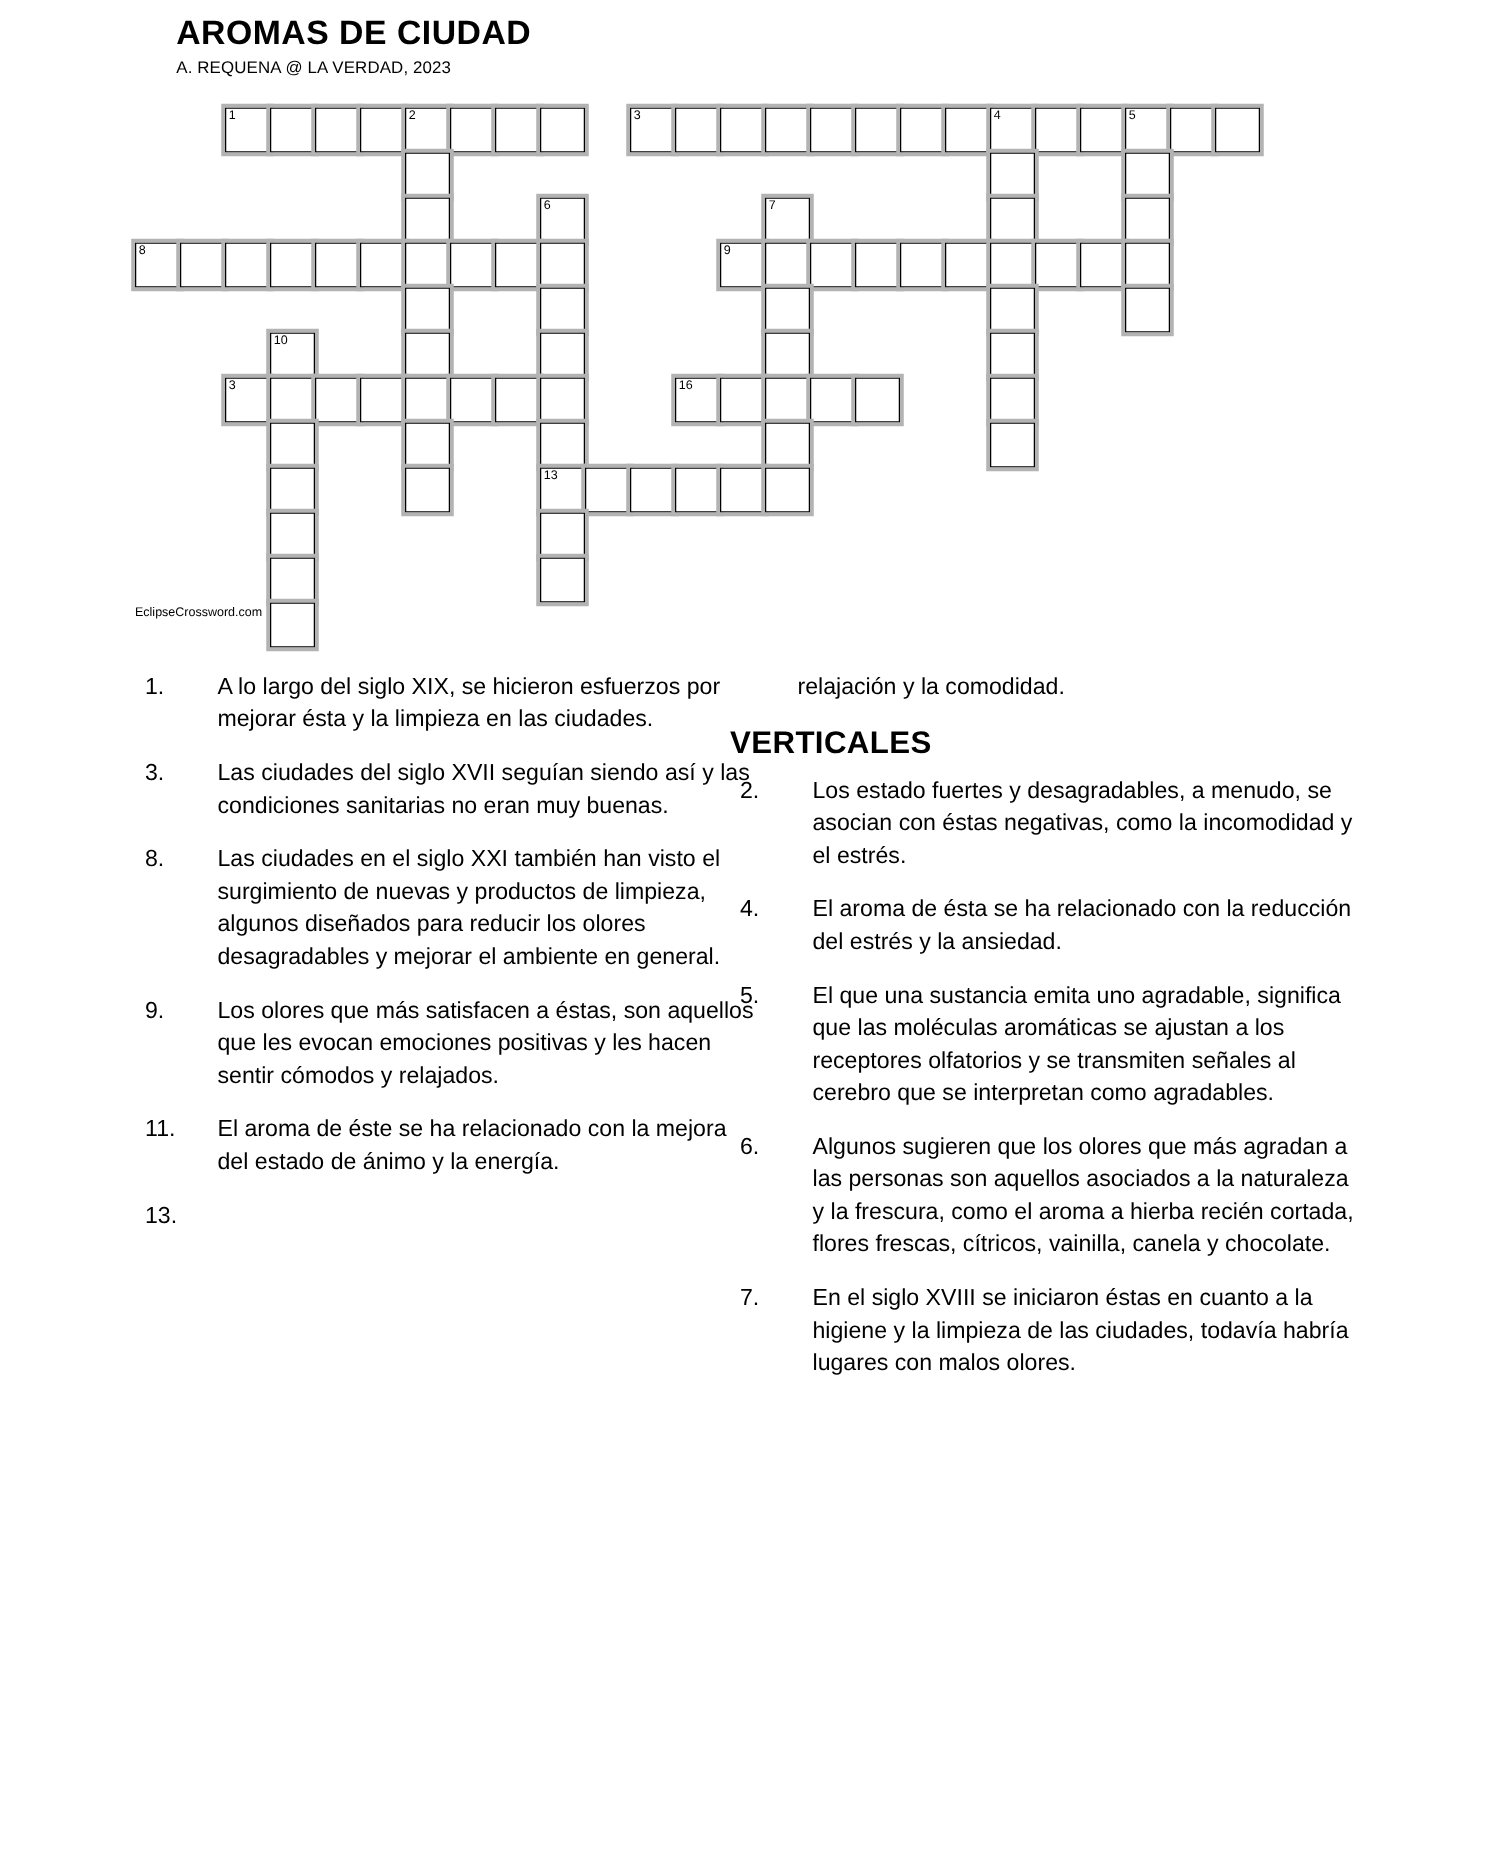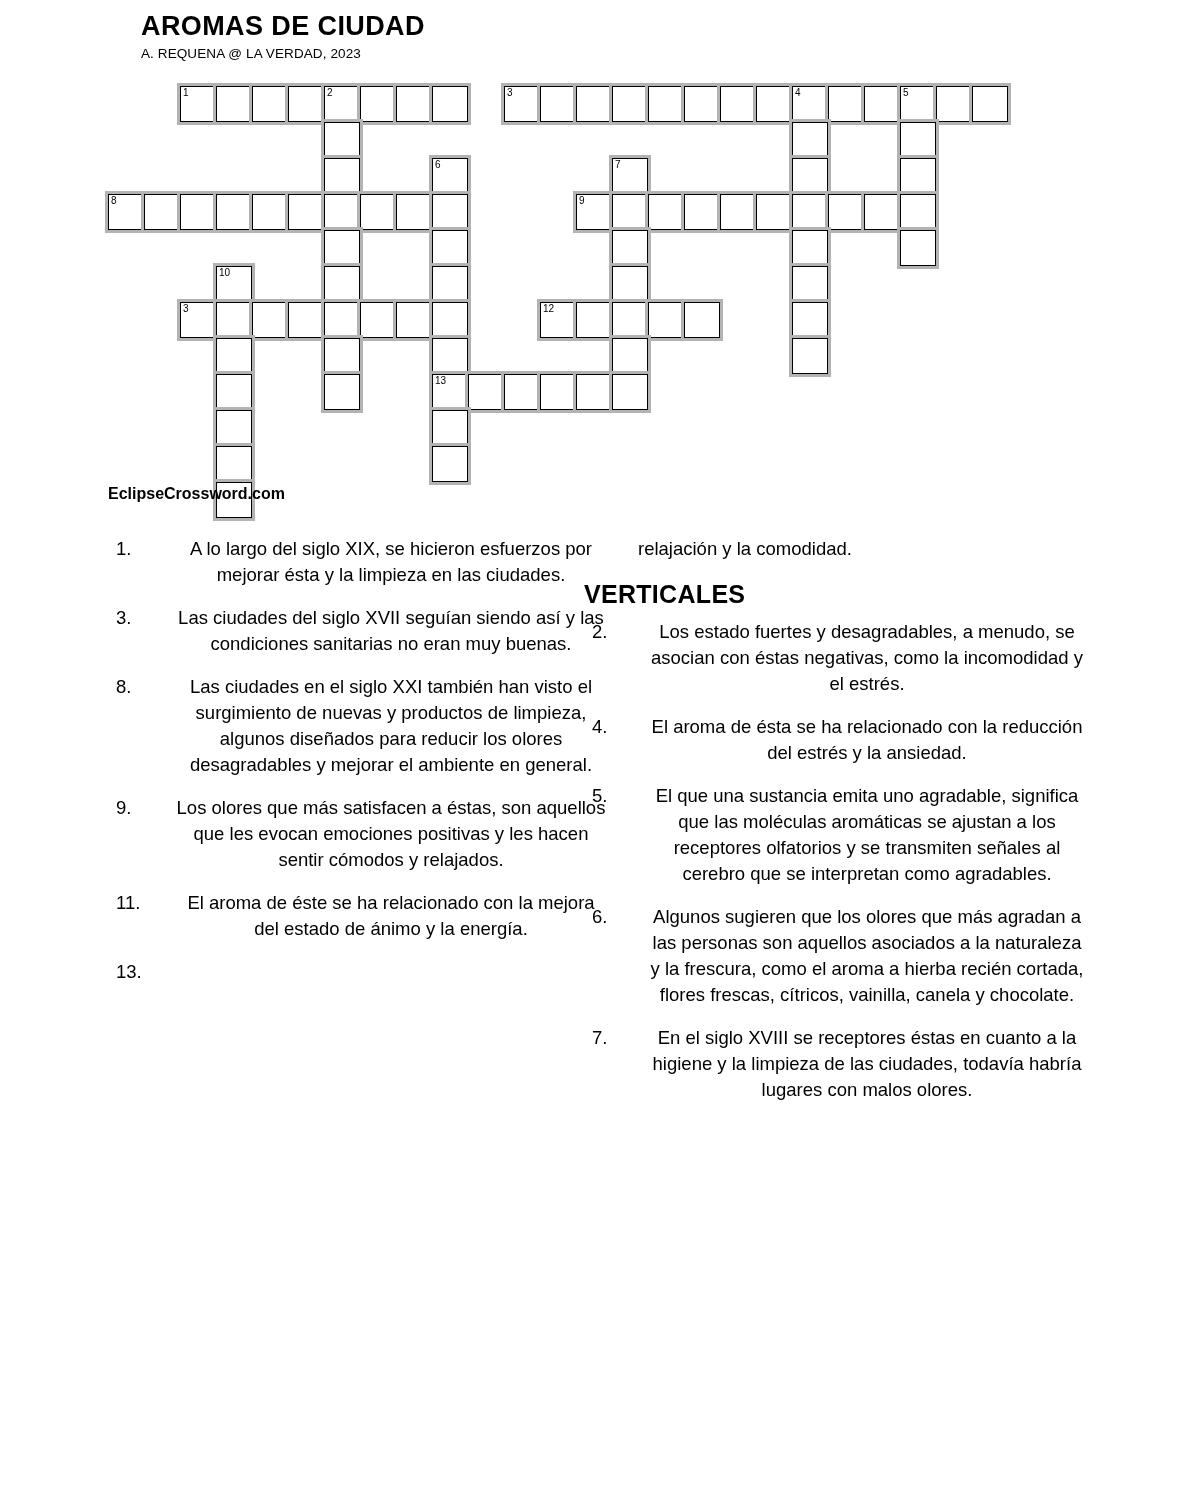--- a/index.html
+++ b/index.html
@@ -59,22 +59,21 @@
     left: 2px;
     top: 0px;
     font-size: 10px;
     line-height: 11px;
     font-family: "Liberation Sans", sans-serif;
   }
   .credit {
     position: absolute;
     left: 108px;
     top: 485px;
-    font-size: 16px;
-    font-weight: bold;
+    font-size: 10px;
   }
 
   
   .clues {
     position: absolute;
     top: 536px;
     left: 0;
     width: 1194px;
     height: 960px;
   }
@@ -112,21 +111,21 @@
     line-height: 26px;
   }
   ol.clue-list li .no {
     position: absolute;
     left: 8px;
     top: 0;
     width: 46px;
     text-align: left;
     font-size: 18.5px;
   }
-  .clue-text { display: block; text-align: center; }
+  .clue-text { display: block; }
 </style>
 </head>
 <body>
 
 <div class="header">
   <h1 class="puzzle-title">AROMAS DE CIUDAD</h1>
   <p class="puzzle-byline">A. REQUENA @ LA VERDAD, 2023</p>
 </div>
 
 <div class="grid-wrap" id="grid-wrap">
@@ -214,21 +213,21 @@
       <span class="num">3</span>
     </div>
     <div class="cell" style="left: 216px; top: 224px;"></div>
     <div class="cell" style="left: 252px; top: 224px;"></div>
     <div class="cell" style="left: 288px; top: 224px;"></div>
     <div class="cell" style="left: 324px; top: 224px;"></div>
     <div class="cell" style="left: 360px; top: 224px;"></div>
     <div class="cell" style="left: 396px; top: 224px;"></div>
     <div class="cell" style="left: 432px; top: 224px;"></div>
     <div class="cell" style="left: 540px; top: 224px;">
-      <span class="num">12</span>
+      <span class="num">16</span>
     </div>
     <div class="cell" style="left: 576px; top: 224px;"></div>
     <div class="cell" style="left: 612px; top: 224px;"></div>
     <div class="cell" style="left: 648px; top: 224px;"></div>
     <div class="cell" style="left: 684px; top: 224px;"></div>
     <div class="cell" style="left: 792px; top: 224px;"></div>
     <div class="cell" style="left: 216px; top: 260px;"></div>
     <div class="cell" style="left: 324px; top: 260px;"></div>
     <div class="cell" style="left: 432px; top: 260px;"></div>
     <div class="cell" style="left: 612px; top: 260px;"></div>
@@ -297,18 +296,18 @@
         <li>
           <span class="no">5.</span>
           <span class="clue-text">El que una sustancia emita uno agradable, significa que las moléculas aromáticas se ajustan a los receptores olfatorios y se transmiten señales al cerebro que se interpretan como agradables.</span>
         </li>
         <li>
           <span class="no">6.</span>
           <span class="clue-text">Algunos  sugieren que los olores que más agradan a las personas son aquellos asociados a la naturaleza y la frescura, como el aroma a hierba recién cortada, flores frescas, cítricos, vainilla, canela y chocolate.</span>
         </li>
         <li>
           <span class="no">7.</span>
-          <span class="clue-text">En el siglo XVIII se receptores éstas en cuanto a la higiene y la limpieza de las ciudades, todavía habría lugares con malos olores.</span>
+          <span class="clue-text">En el siglo XVIII se iniciaron éstas en cuanto a la higiene y la limpieza de las ciudades, todavía habría lugares con malos olores.</span>
         </li>
       </ol>
   </div>
 
 </div>
 
 </body></html>

